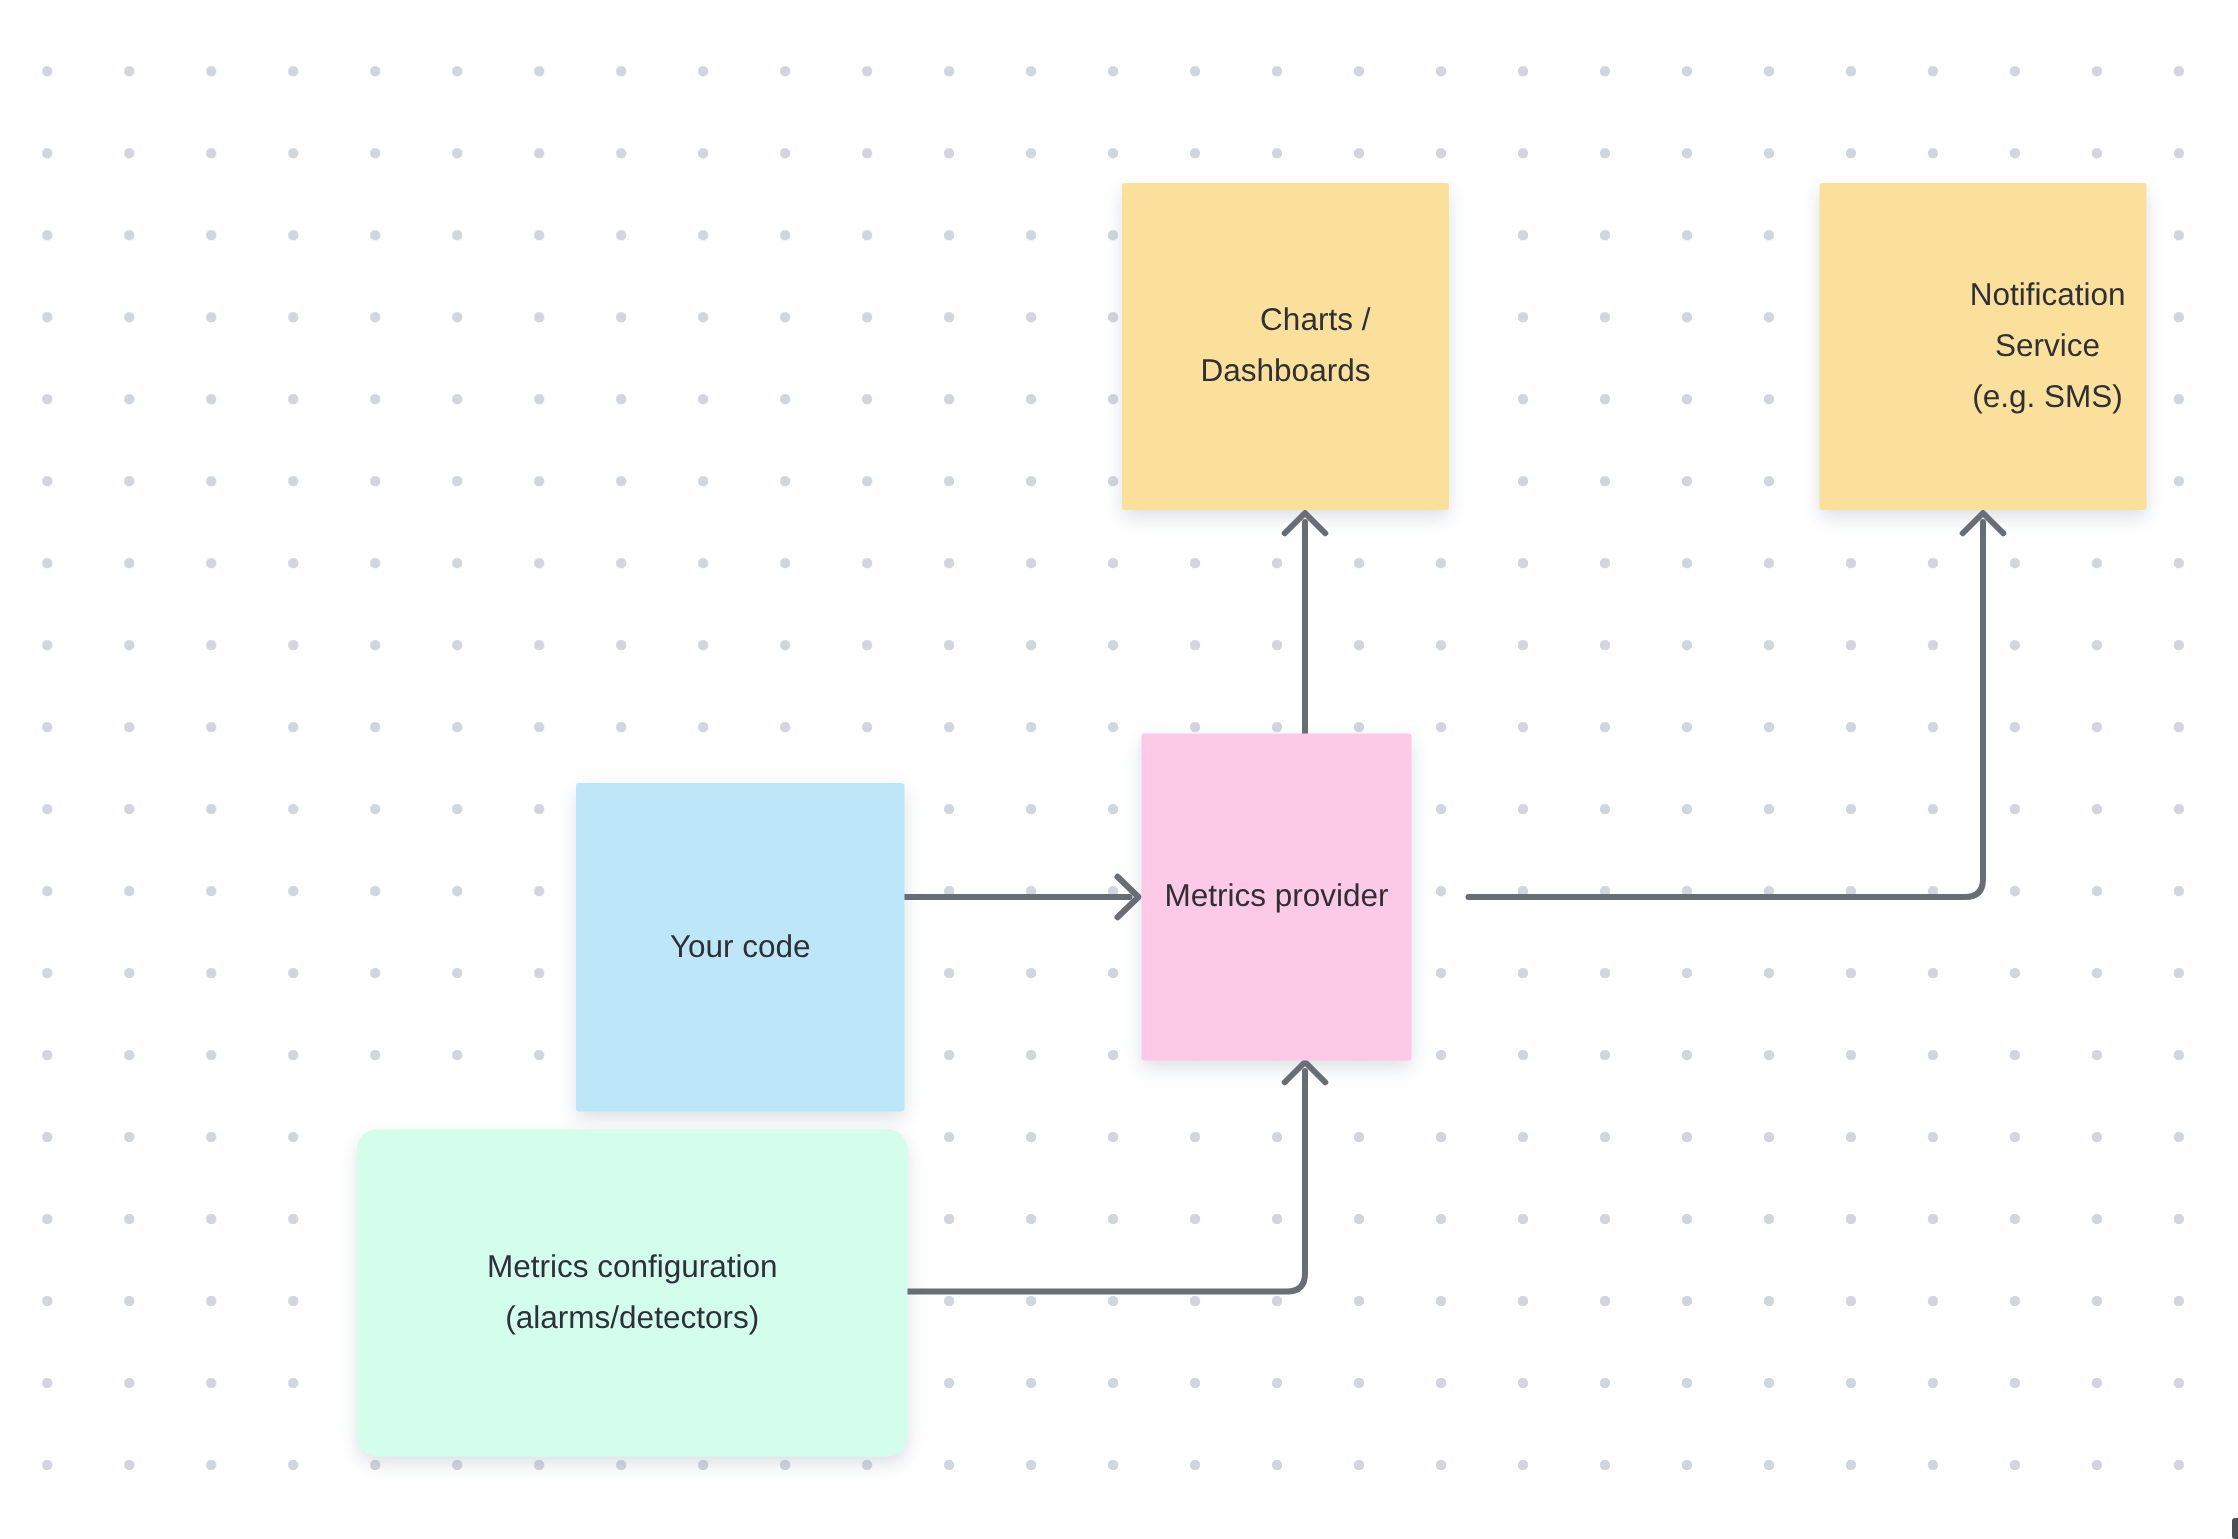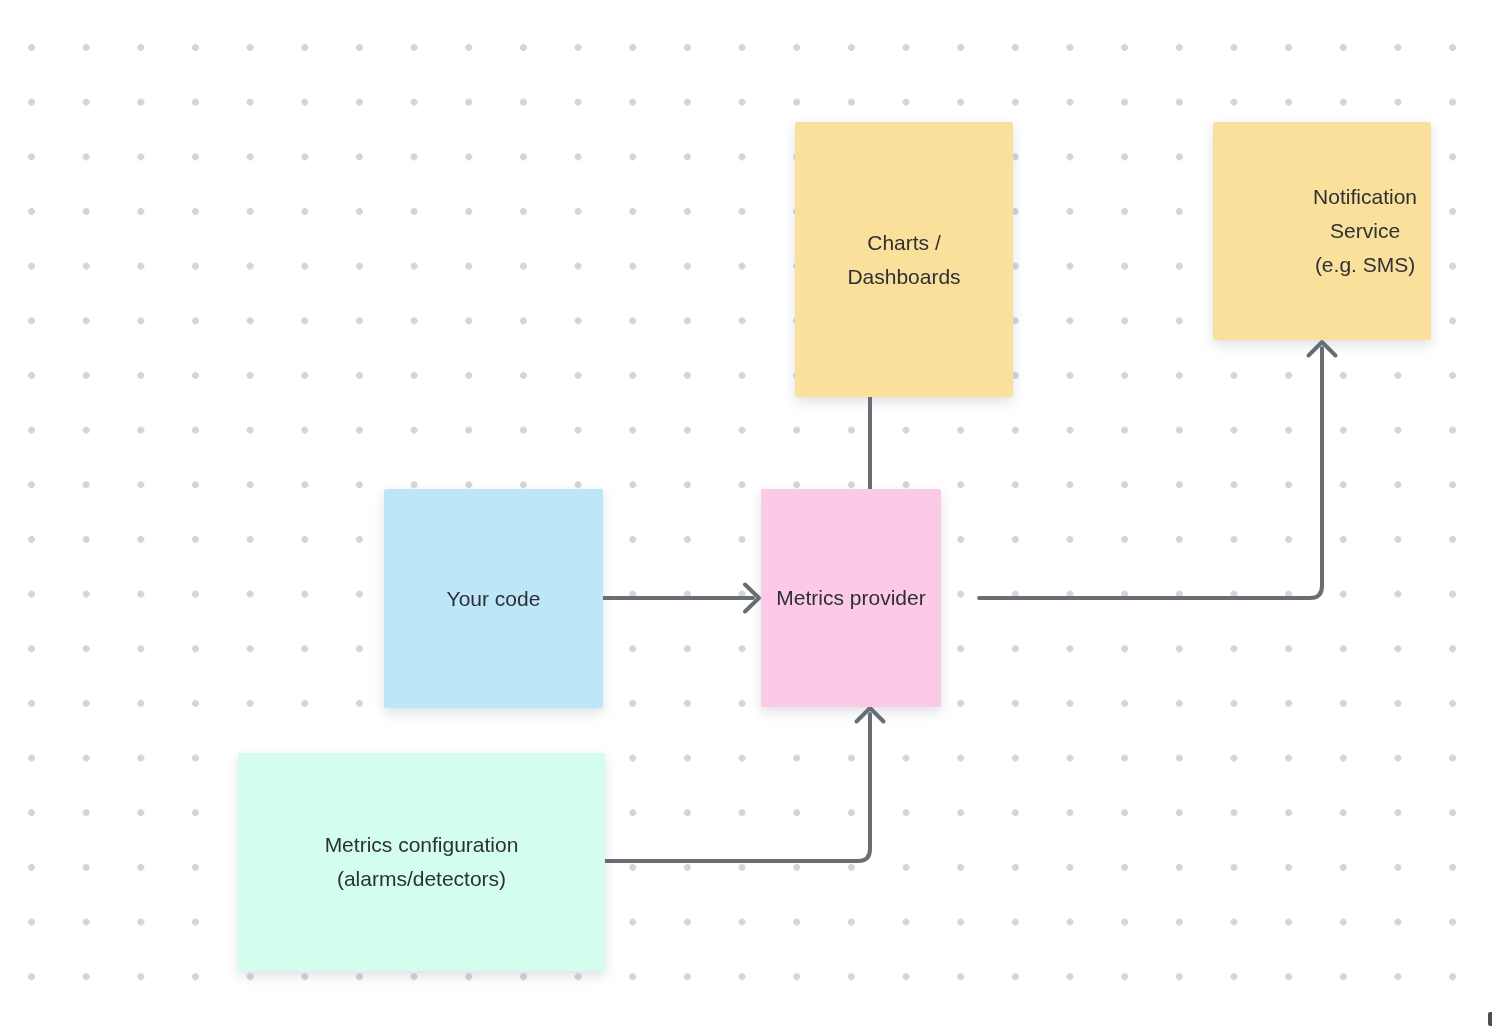--- a/index.html
+++ b/index.html
@@ -31,21 +31,21 @@
     box-shadow: 0 5px 12px rgba(104, 119, 140, 0.22);
     box-sizing: border-box;
     padding: 14px;
   }
   .sticky .label {
     font-size: 21px;
     line-height: 34px;
     color: #2e3036;
     white-space: pre-line;
   }
-  .n-charts   { left: 795px;  top: 122px; width: 218px; height: 275px; }
+  .n-charts   { left: 748px;  top: 122px; width: 218px; height: 218px; text-align: right; }
   .n-notify   { left: 1213px; top: 122px; width: 218px; height: 218px; }
   .n-code     { left: 384px;  top: 489px; width: 219px; height: 219px; }
   .n-provider { left: 761px;  top: 489px; width: 180px; height: 218px; }
   .n-config   { left: 238px;  top: 753px; width: 367px; height: 218px; }
   .edge-artifact {
     position: absolute;
     right: 0; top: 1012px;
     width: 4px; height: 14px;
     background: #4a4e55;
     border-radius: 2px 0 0 2px;
@@ -85,27 +85,27 @@
     <span class="label">Charts /
 Dashboards</span>
   </div>
 
   <div class="sticky n-notify" style="background-color: rgb(251, 224, 155); justify-content: flex-end;">
     <span class="label">Notification
 Service
 (e.g. SMS)</span>
   </div>
 
-  <div class="sticky n-code" style="background-color: rgb(189, 231, 248);">
+  <div class="sticky n-code" style="background-color: rgb(189, 231, 248); margin-top: 33px;">
     <span class="label">Your code</span>
   </div>
 
   <div class="sticky n-provider" style="background-color: rgb(252, 201, 230);">
     <span class="label">Metrics provider</span>
   </div>
 
-  <div class="sticky n-config" style="background-color: rgb(211, 253, 237);">
+  <div class="sticky n-config" style="background-color: rgb(211, 253, 237); border-radius: 13px;">
     <span class="label">Metrics configuration
 (alarms/detectors)</span>
   </div>
 
   <div class="edge-artifact"></div>
 </div>
 
 </body></html>

